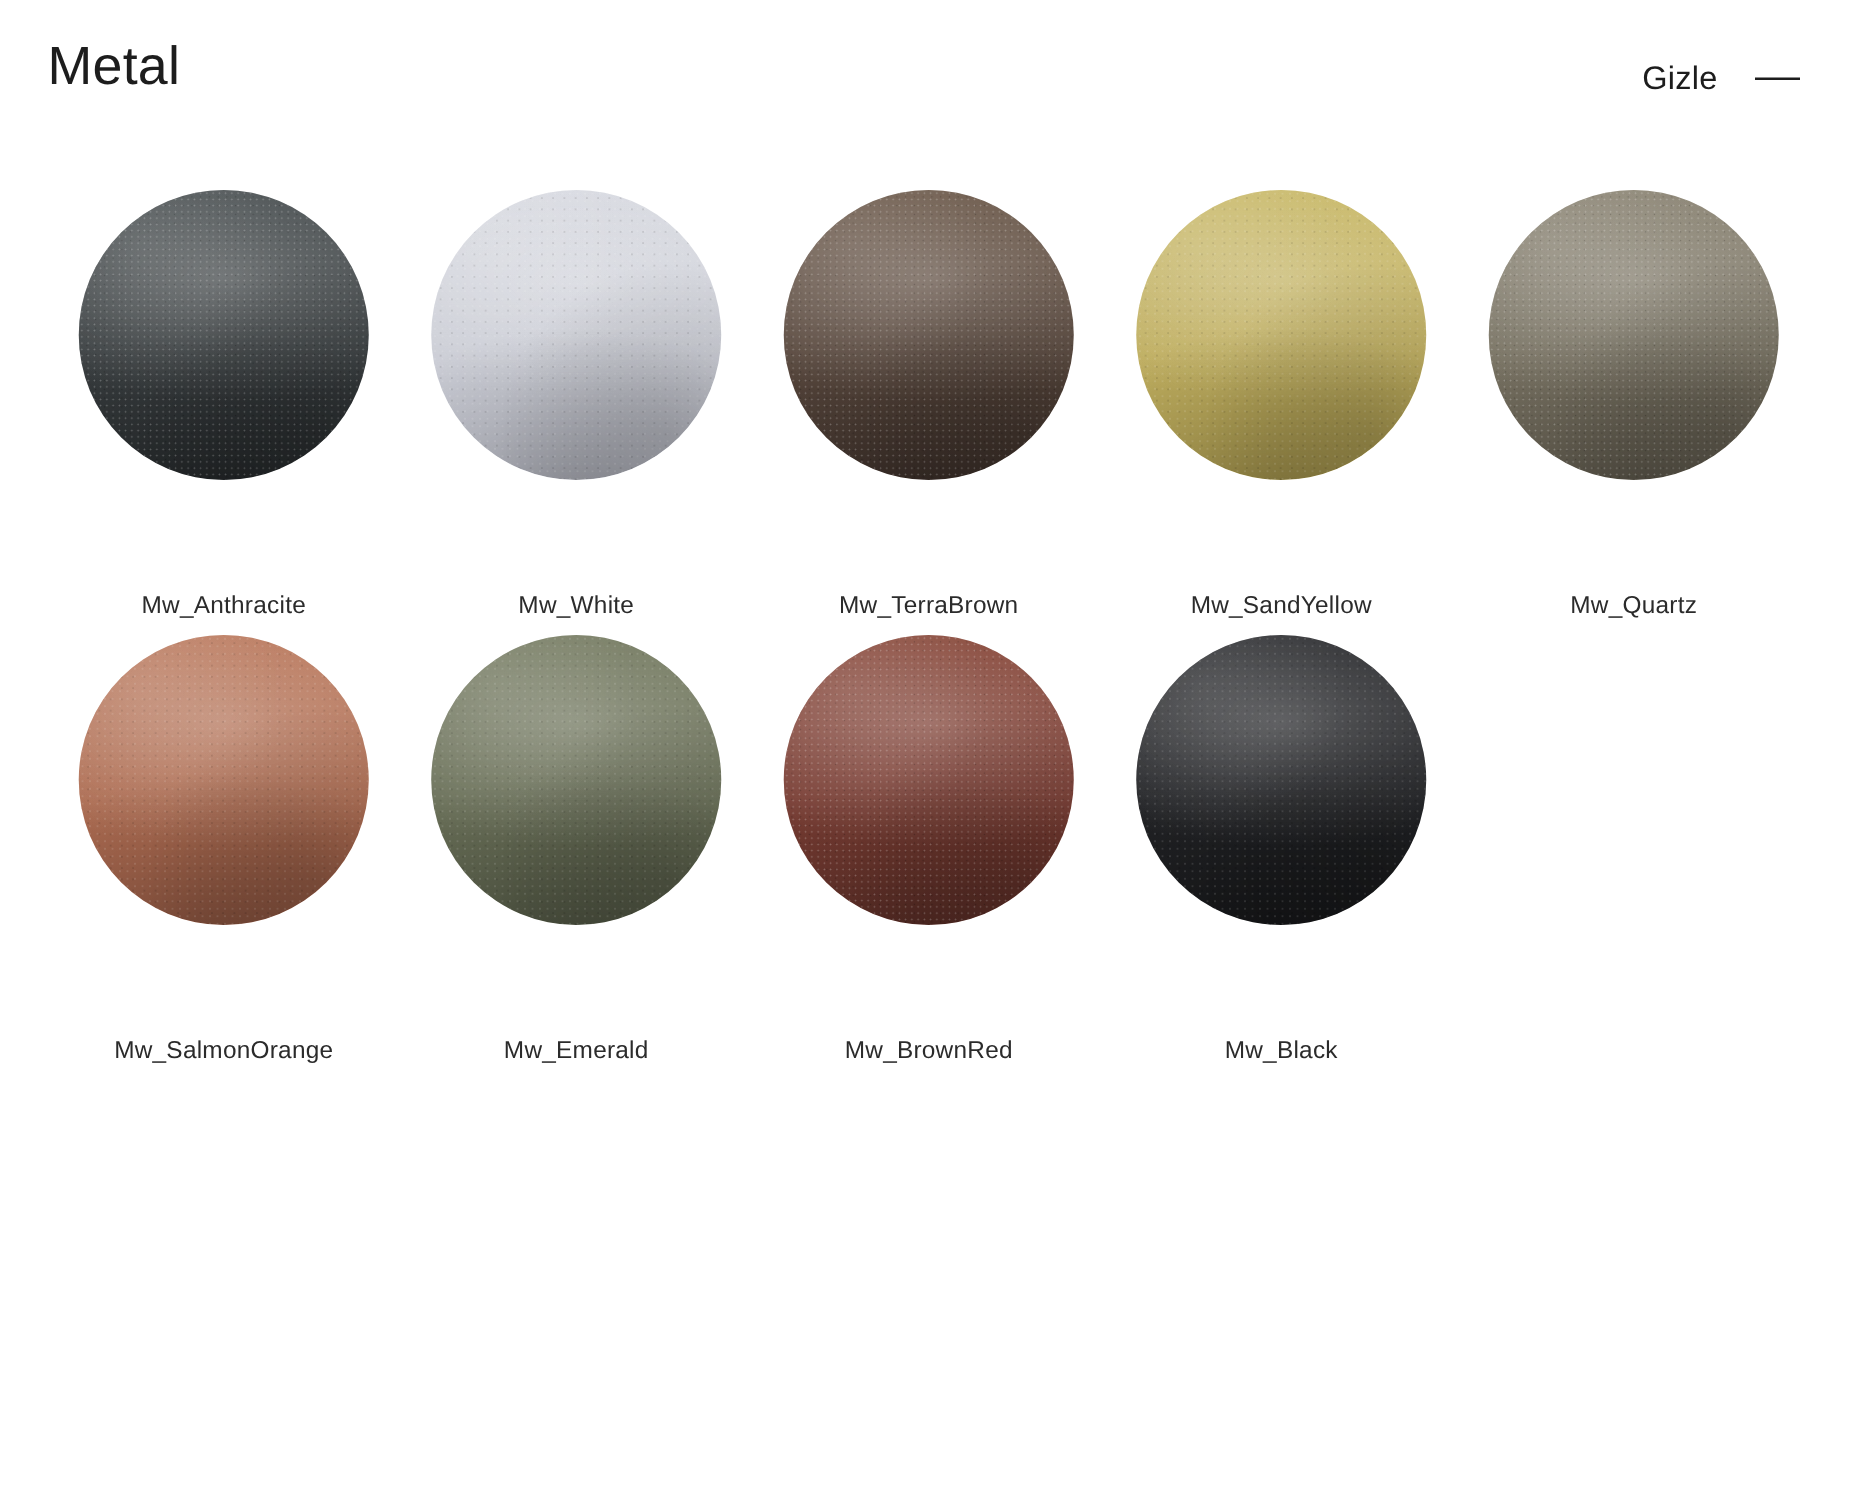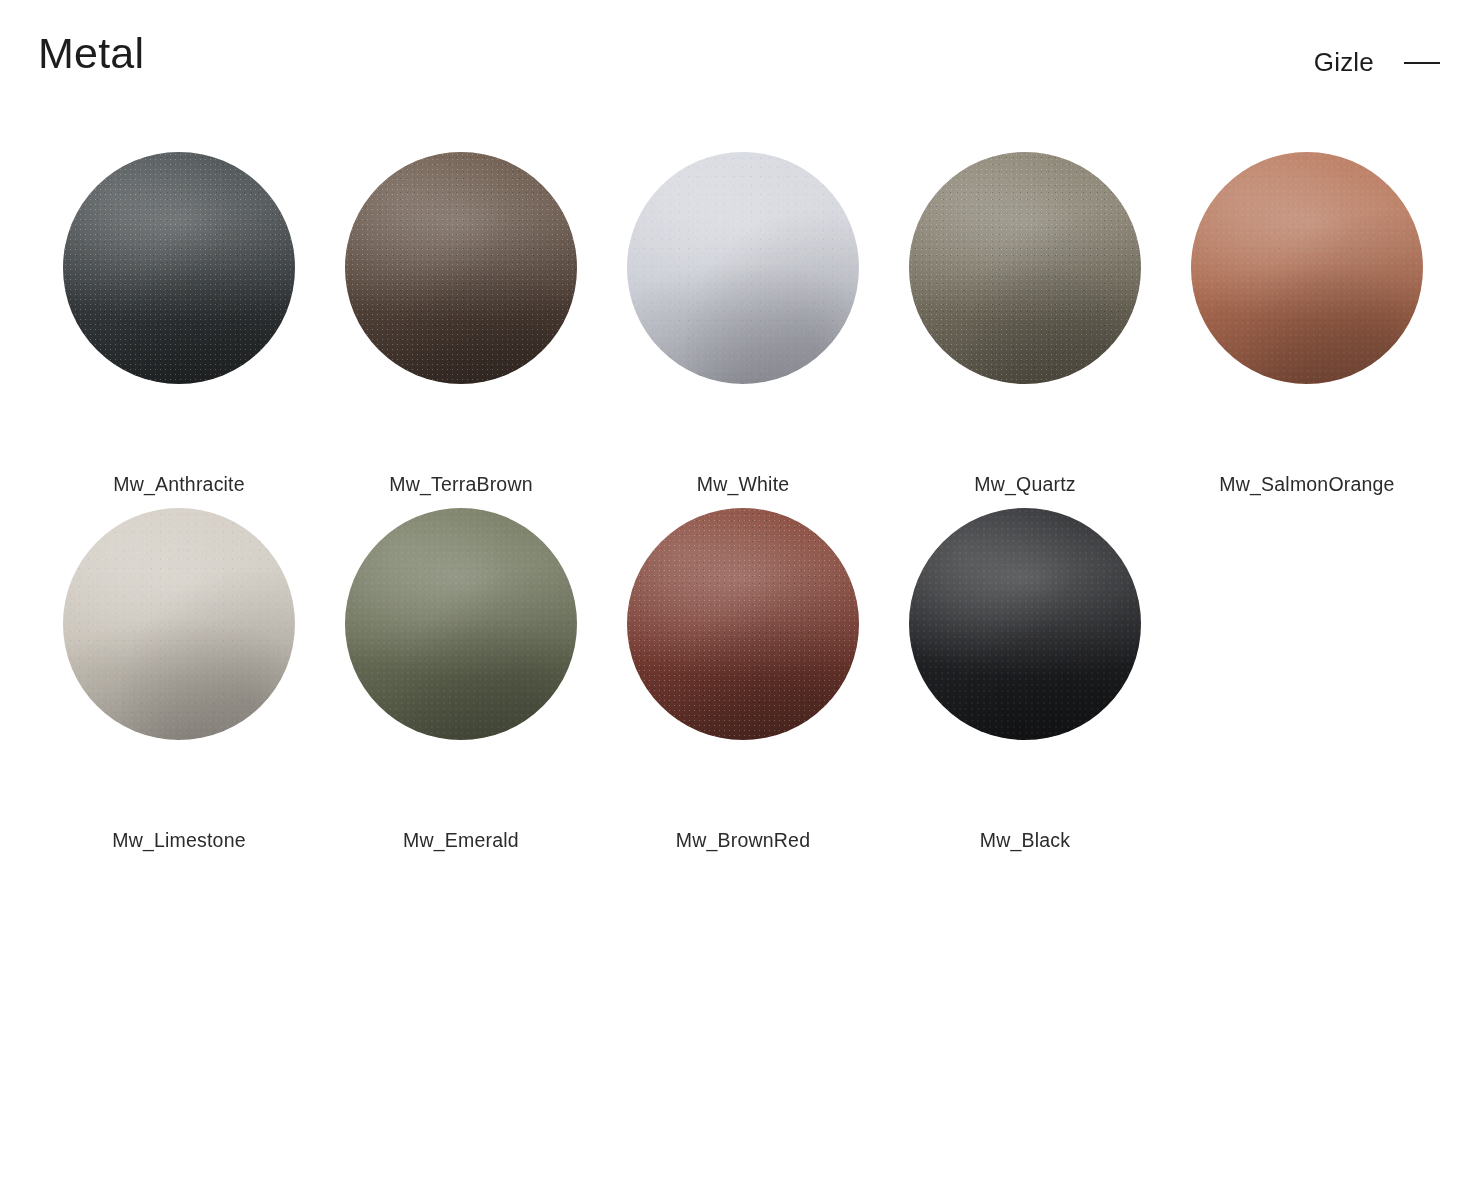--- a/index.html
+++ b/index.html
@@ -160,50 +160,50 @@
 </div>
 
 <div class="swatch-grid">
     <div class="swatch-cell">
       <div class="swatch-disc grain" style="background: linear-gradient(rgb(74, 80, 82) 0%, rgb(59, 64, 66) 48%, rgb(43, 47, 49) 100%);">
         <span class="grain-layer"></span>
       </div>
       <div class="swatch-label">Mw_Anthracite</div>
     </div>
     <div class="swatch-cell">
+      <div class="swatch-disc grain grain-soft" style="background: linear-gradient(rgb(216, 218, 225) 0%, rgb(206, 208, 216) 48%, rgb(195, 197, 207) 100%);">
+        <span class="grain-layer"></span>
+      </div>
+      <div class="swatch-label">Mw_White</div>
+    </div>
+    <div class="swatch-cell">
       <div class="swatch-disc grain" style="background: linear-gradient(rgb(107, 88, 73) 0%, rgb(91, 74, 63) 48%, rgb(69, 55, 48) 100%);">
         <span class="grain-layer"></span>
       </div>
       <div class="swatch-label">Mw_TerraBrown</div>
     </div>
     <div class="swatch-cell">
-      <div class="swatch-disc grain grain-soft" style="background: linear-gradient(rgb(216, 218, 225) 0%, rgb(206, 208, 216) 48%, rgb(195, 197, 207) 100%);">
-        <span class="grain-layer"></span>
-      </div>
-      <div class="swatch-label">Mw_White</div>
+      <div class="swatch-disc grain grain-soft" style="background: linear-gradient(rgb(201, 185, 104) 0%, rgb(193, 176, 97) 48%, rgb(181, 164, 86) 100%);">
+        <span class="grain-layer"></span>
+      </div>
+      <div class="swatch-label">Mw_SandYellow</div>
     </div>
     <div class="swatch-cell">
       <div class="swatch-disc grain" style="background: linear-gradient(rgb(138, 131, 114) 0%, rgb(122, 116, 100) 48%, rgb(107, 101, 87) 100%);">
         <span class="grain-layer"></span>
       </div>
       <div class="swatch-label">Mw_Quartz</div>
     </div>
     <div class="swatch-cell">
       <div class="swatch-disc grain grain-soft" style="background: linear-gradient(rgb(187, 122, 94) 0%, rgb(176, 111, 84) 48%, rgb(157, 96, 73) 100%);">
         <span class="grain-layer"></span>
       </div>
       <div class="swatch-label">Mw_SalmonOrange</div>
     </div>
     <div class="swatch-cell">
-      <div class="swatch-disc grain grain-soft" style="background: linear-gradient(rgb(213, 207, 198) 0%, rgb(203, 197, 187) 48%, rgb(190, 184, 174) 100%);">
-        <span class="grain-layer"></span>
-      </div>
-      <div class="swatch-label">Mw_Limestone</div>
-    </div>
-    <div class="swatch-cell">
       <div class="swatch-disc grain grain-soft" style="background: linear-gradient(rgb(117, 123, 97) 0%, rgb(107, 113, 89) 48%, rgb(93, 99, 78) 100%);">
         <span class="grain-layer"></span>
       </div>
       <div class="swatch-label">Mw_Emerald</div>
     </div>
     <div class="swatch-cell">
       <div class="swatch-disc grain" style="background: linear-gradient(rgb(136, 71, 57) 0%, rgb(123, 62, 52) 48%, rgb(102, 52, 44) 100%);">
         <span class="grain-layer"></span>
       </div>
       <div class="swatch-label">Mw_BrownRed</div>

